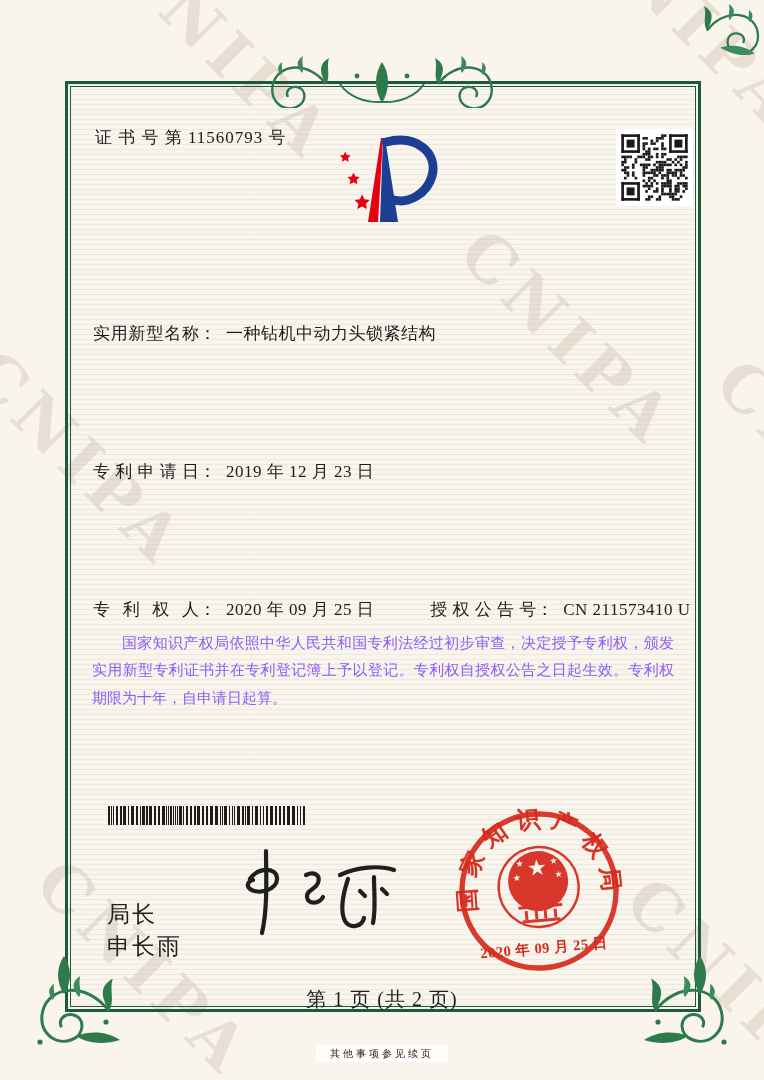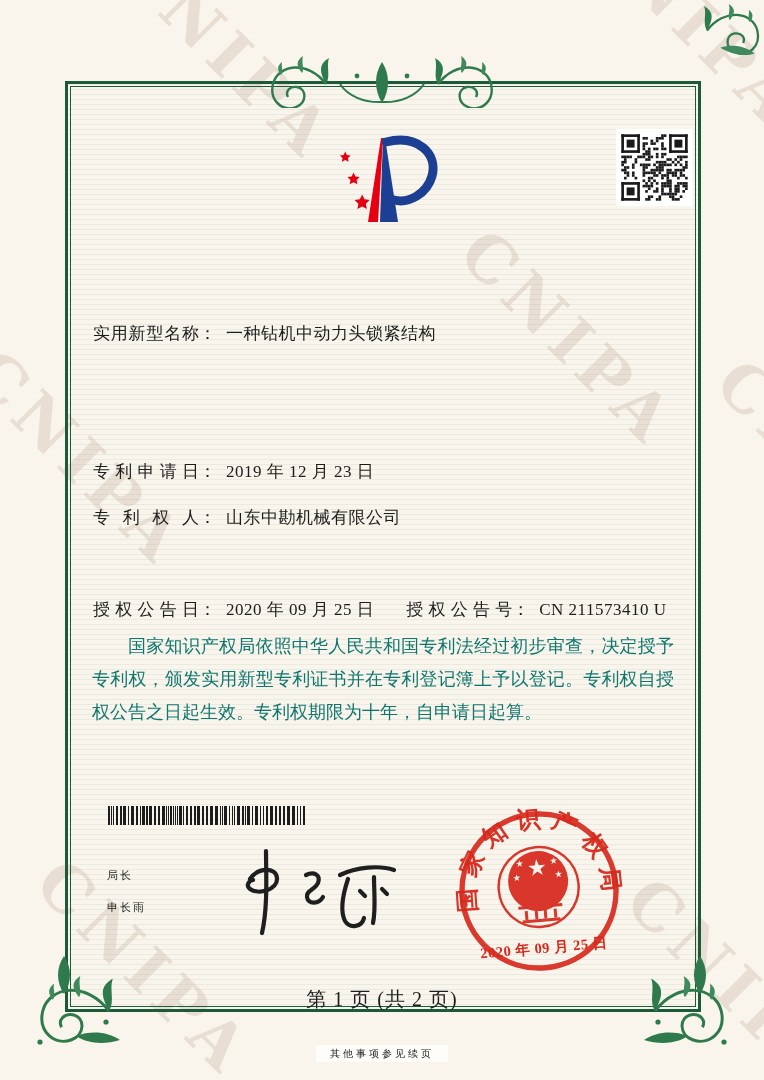--- a/index.html
+++ b/index.html
@@ -13,28 +13,28 @@
          border:1px solid #1d5a39;pointer-events:none;}
   .wm{position:absolute;font-family:"DejaVu Serif",serif;font-weight:bold;font-size:64px;
       letter-spacing:8px;color:rgba(198,176,162,.33);transform:rotate(45deg);white-space:nowrap;pointer-events:none;}
   .cert-no{position:absolute;left:95px;top:126px;font-size:17px;letter-spacing:1px;}
   .title{position:absolute;left:0;top:234px;width:100%;text-align:center;font-size:41px;
          font-weight:bold;letter-spacing:10px;color:#141414;}
   .frow{position:absolute;left:93px;font-size:17px;white-space:nowrap;}
   .flabel{display:inline-block;width:106px;text-align:justify;text-align-last:justify;vertical-align:bottom;}
   .fcolon{display:inline-block;margin-right:10px;}
   .fvalue{letter-spacing:.5px;}
-  .grant-no{margin-left:32px;}
-  .paras{position:absolute;left:92px;top:630px;width:582px;font-size:18px;line-height:1.82;
-         text-align:justify;color:#0f766e;}
+  .grant-no{margin-left:56px;}
+  .paras{position:absolute;left:92px;top:630px;width:582px;font-size:15px;line-height:1.82;
+         text-align:justify;color:#8b5cf6;}
   .paras p{margin:0;text-indent:2em;}
   #barcode{position:absolute;left:108px;top:806px;width:198px;height:19px;}
   #barcode div{position:absolute;top:0;height:100%;background:#1c1c1c;}
-  .officer{position:absolute;left:107px;font-size:11px;font-family:"Liberation Sans",sans-serif;
-           letter-spacing:2px;color:#222;}
+  .officer{position:absolute;left:107px;font-size:23px;font-family:"Liberation Sans",sans-serif;
+           letter-spacing:2px;color:#222;margin-top:31px;}
   #sig{position:absolute;left:222px;top:845px;}
   #seal{position:absolute;left:449px;top:801px;transform:rotate(-5deg);}
   .pagenum{position:absolute;left:0;top:986px;width:100%;text-align:center;font-size:20px;letter-spacing:1px;}
   .contnote{position:absolute;left:0;top:1047px;width:100%;text-align:center;font-size:10px;letter-spacing:3px;}
   .contnote span{background:rgba(255,255,255,.75);padding:3px 14px;}
   .orn{position:absolute;pointer-events:none;}
   svg text{font-family:"Liberation Serif",serif;}
 </style>
 </head>
 <body>
@@ -89,20 +89,21 @@
     </g>
   </svg>
 
   <svg class="orn" style="left:696px;top:0px;" width="68" height="68" viewBox="0 0 68 68">
     <g transform="translate(68,4) scale(-1,1) scale(0.95)">
       <use href="#swirl"></use>
       <path d="M10,52 C20,44 34,42 46,46 C36,52 22,56 10,52 Z" fill="#3f8a5c"></path>
     </g>
   </svg>
 
+  <div class="cert-no">证 书 号 第 11560793 号</div>
 
   <svg class="orn" style="left:326px;top:126px;" width="118" height="100" viewBox="0 0 118 100">
     <g fill="#e60012">
       <path d="M63,10 l2.2,4.6 5,.7 -3.6,3.5 .9,5 -4.5-2.4 -4.5,2.4 .9-5 -3.6-3.5 5-.7 Z" transform="translate(-28,18) scale(0.75)"></path>
       <path d="M63,10 l2.2,4.6 5,.7 -3.6,3.5 .9,5 -4.5-2.4 -4.5,2.4 .9-5 -3.6-3.5 5-.7 Z" transform="translate(-42,36) scale(0.6)"></path>
       <path d="M63,10 l2.2,4.6 5,.7 -3.6,3.5 .9,5 -4.5-2.4 -4.5,2.4 .9-5 -3.6-3.5 5-.7 Z" transform="translate(-26,38) scale(0.85)"></path>
       <path d="M63,10 l2.2,4.6 5,.7 -3.6,3.5 .9,5 -4.5-2.4 -4.5,2.4 .9-5 -3.6-3.5 5-.7 Z" transform="translate(-48,56) scale(0.6)"></path>
       <path d="M63,10 l2.2,4.6 5,.7 -3.6,3.5 .9,5 -4.5-2.4 -4.5,2.4 .9-5 -3.6-3.5 5-.7 Z" transform="translate(-30,58) scale(1.05)"></path>
     </g>
     <path d="M55,12 L57,12 L52,96 L42,96 Z" fill="#e60012"></path>
@@ -326,25 +327,22 @@
       <rect x="23" y="26" width="1" height="1" fill="#1a1a1a"></rect>
     </svg>
 
 
   <div class="frow" style="top:322px;">
     <span class="flabel">实用新型名称</span><span class="fcolon">：</span><span class="fvalue">一种钻机中动力头锁紧结构</span>
   </div>
   <div class="frow" style="top:460px;">
     <span class="flabel">专利申请日</span><span class="fcolon">：</span><span class="fvalue">2019 年 12 月 23 日</span>
   </div>
-  <div class="frow" style="top:506px;">
-    <span class="flabel">专利权人</span><span class="fcolon">：</span><span class="fvalue">山东中勘机械有限公司</span>
-  </div>
   <div class="frow" style="top:598px;">
-    <span class="flabel">授权公告日</span><span class="fcolon">：</span><span class="fvalue">2020 年 09 月 25 日</span><span class="flabel grant-no">授权公告号</span><span class="fcolon">：</span><span class="fvalue">CN 211573410 U</span>
+    <span class="flabel">专利权人</span><span class="fcolon">：</span><span class="fvalue">2020 年 09 月 25 日</span><span class="flabel grant-no">授权公告号</span><span class="fcolon">：</span><span class="fvalue">CN 211573410 U</span>
   </div>
 
   <div class="paras">
     <p>国家知识产权局依照中华人民共和国专利法经过初步审查，决定授予专利权，颁发实用新型专利证书并在专利登记簿上予以登记。专利权自授权公告之日起生效。专利权期限为十年，自申请日起算。</p>
   </div>
 
   <div id="barcode">
       <div style="left: 0px; width: 2px;"></div>
       <div style="left: 3px; width: 1px;"></div>
       <div style="left: 5px; width: 1px;"></div>

